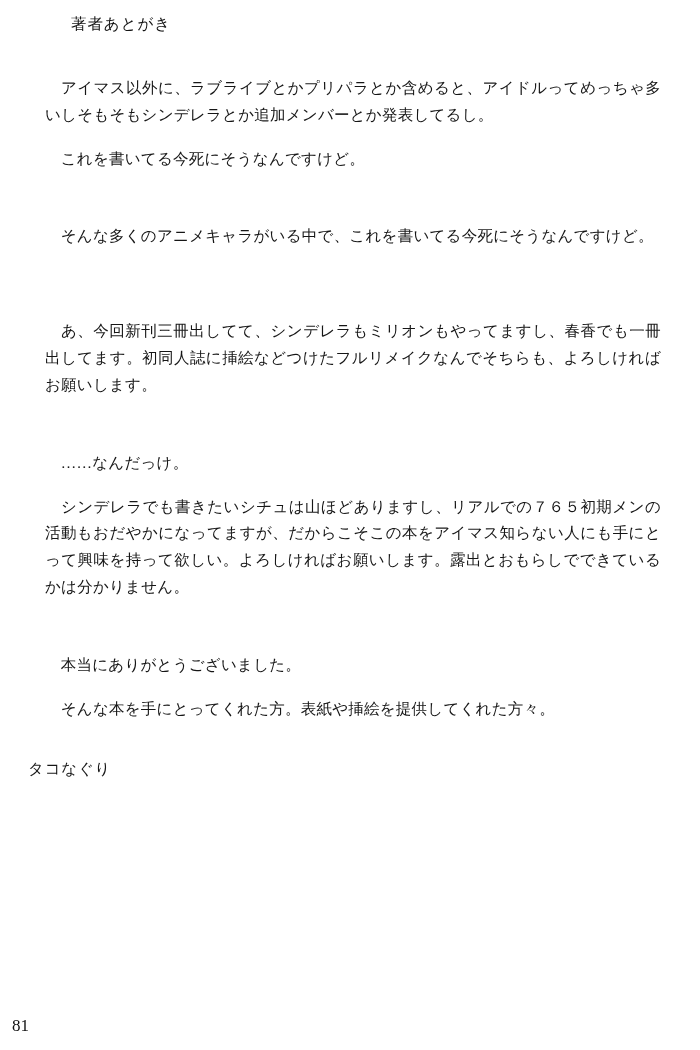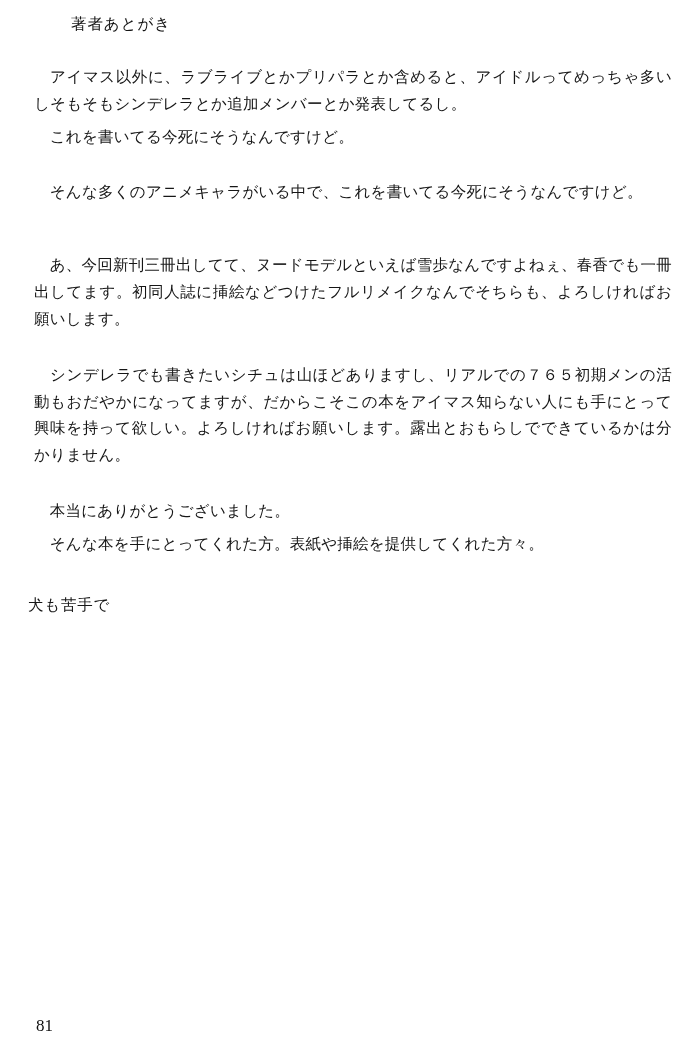--- a/index.html
+++ b/index.html
@@ -34,58 +34,59 @@
     left: 28px;
     top: 58px;
     width: 650px;
     font-size: 15.5px;
     line-height: 1.73;
     letter-spacing: 0.015em;
     text-align: justify;
     color: #161616;
   }
   .para {
-    margin: 6px;
+    margin: 17px;
     white-space: pre-wrap;
   }
   .gap {
     height: 17px;
   }
   .signature {
     margin-top: 34px;
     font-size: 15.5px;
     letter-spacing: 0.05em;
   }
   .page-number {
     position: absolute;
-    left: 36px;
+    left: 12px;
     bottom: 14px;
     font-size: 17px;
     font-family: "Liberation Serif", "DejaVu Serif", serif;
     color: #111111;
   }
 </style>
 </head>
 <body>
 
 <div class="page">
 
   <div class="title">著者あとがき</div>
 
   <div class="body-text">
     <p class="para">　アイマス以外に、ラブライブとかプリパラとか含めると、アイドルってめっちゃ多いしそもそもシンデレラとか追加メンバーとか発表してるし。</p>
     <p class="para">　これを書いてる今死にそうなんですけど。</p>
     <div class="gap"></div>
     <p class="para">　そんな多くのアニメキャラがいる中で、これを書いてる今死にそうなんですけど。</p>
     <div class="gap"></div>
     <div class="gap"></div>
-    <p class="para">　あ、今回新刊三冊出してて、ヌードモデルといえば雪歩なんですよねぇ、春香でも一冊出してます。初同人誌に挿絵などつけたフルリメイクなんでそちらも、よろしければお願いします。</p>
+    <p class="para">　あ、今回新刊三冊出してて、シンデレラもミリオンもやってますし、春香でも一冊出してます。初同人誌に挿絵などつけたフルリメイクなんでそちらも、よろしければお願いします。</p>
     <div class="gap"></div>
+    <p class="para">　……なんだっけ。</p>
     <p class="para">　シンデレラでも書きたいシチュは山ほどありますし、リアルでの７６５初期メンの活動もおだやかになってますが、だからこそこの本をアイマス知らない人にも手にとって興味を持って欲しい。よろしければお願いします。露出とおもらしでできているかは分かりません。</p>
     <div class="gap"></div>
     <p class="para">　本当にありがとうございました。</p>
     <p class="para">　そんな本を手にとってくれた方。表紙や挿絵を提供してくれた方々。</p>
-    <div class="signature">犬も苦手で</div>
+    <div class="signature">タコなぐり</div>
   </div>
 
   <div class="page-number">81</div>
 
 </div>
 
 </body></html>

